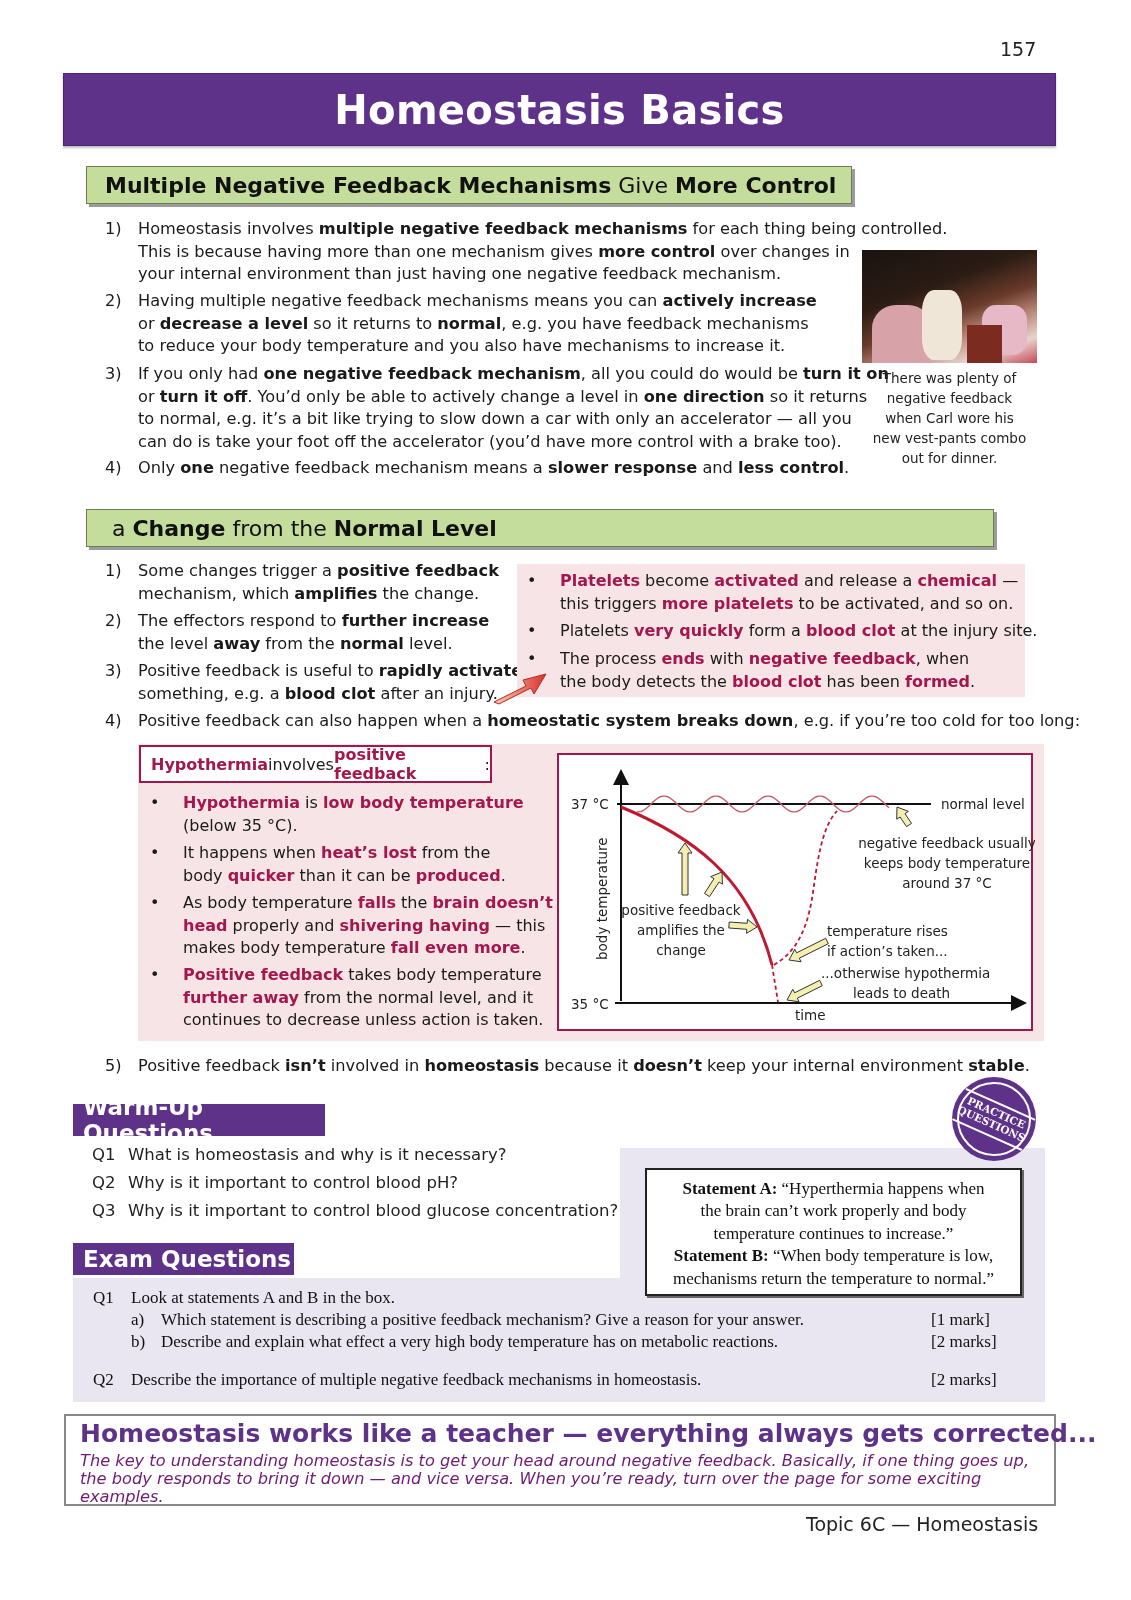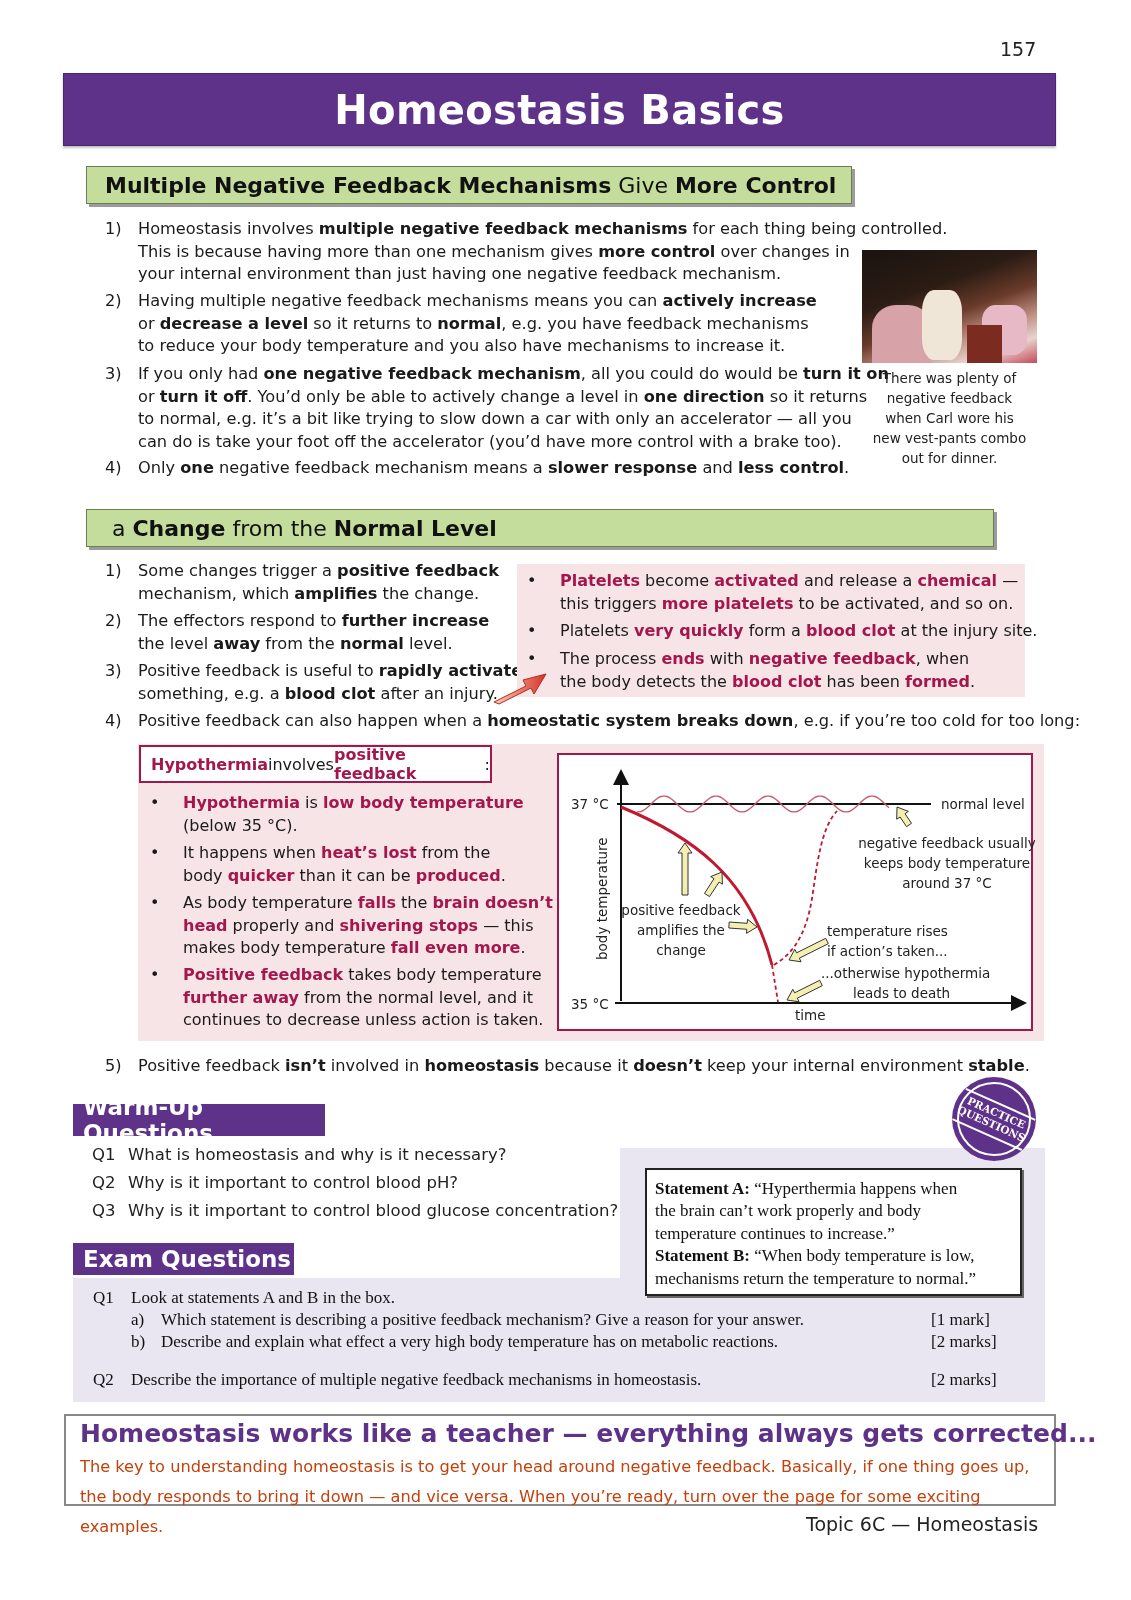--- a/index.html
+++ b/index.html
@@ -43,33 +43,33 @@
   .gtxt { font-family: "DejaVu Sans", sans-serif; font-size: 13.5px; fill: #222; }
 
   #warm-head { left: 73px; top: 1104px; width: 252px; height: 32px; background: #5e3289; color: #fff; font-size: 23px; font-weight: bold; display:flex; align-items:center; padding-left: 10px; }
   #exam-head { left: 73px; top: 1243px; width: 221px; height: 32px; background: #5e3289; color: #fff; font-size: 23px; font-weight: bold; display:flex; align-items:center; padding-left: 10px; }
   .wq { position: absolute; font-size: 16.5px; color: #222; }
   .wq .n { position:absolute; left: 0; }
   .wq .t { position:absolute; left: 36px; white-space: nowrap; }
 
   #lav-top { left: 620px; top: 1148px; width: 425px; height: 130px; background: #e9e6f1; }
   #lav-bottom { left: 73px; top: 1278px; width: 972px; height: 124px; background: #e9e6f1; }
-  #stmt-box { left: 645px; top: 1168px; width: 377px; height: 128px; background: #fff; border: 2px solid #222; box-shadow: 2px 2px 0 #666; padding: 8px 8px; font-family: "Liberation Serif", serif; font-size: 17px; line-height: 22.4px; color: #111; }
+  #stmt-box { left: 645px; top: 1168px; width: 377px; height: 128px; background: #fff; border: 2px solid #222; box-shadow: 2px 2px 0 #666; padding: 8px 8px; font-family: "Liberation Serif", serif; font-size: 17px; line-height: 22.4px; color: #111; text-align: center; }
   .eq { position:absolute; font-family: "Liberation Serif", serif; font-size: 17px; color: #111; white-space: nowrap; }
 
   #badge { left: 952px; top: 1077px; width: 84px; height: 84px; border-radius: 50%; background: #5e3289; overflow: hidden; }
   #badge .ring { position:absolute; left: 5px; top: 5px; width: 74px; height: 74px; border-radius: 50%; border: 2px solid #fff; }
   #badge .lines { position:absolute; left: 0; top: 0; width: 84px; height: 84px; transform: rotate(24deg); }
   #badge .l1, #badge .l2 { position:absolute; left: 4px; width: 76px; height: 2px; background: #fff; }
   #badge .l1 { top: 25px; } #badge .l2 { top: 58px; }
   #badge .bt { position:absolute; left: 0; top: 29px; width: 84px; text-align:center; font-family: "DejaVu Serif", serif; font-weight: bold; font-size: 10.5px; line-height: 12px; color: #fff; transform: rotate(24deg); }
 
   #tip-box { left: 64px; top: 1414px; width: 992px; height: 92px; border: 2px solid #888; background: #fff; }
   #tip-title { left: 80px; top: 1419px; font-size: 25px; font-weight: bold; color: #5e3289; white-space: nowrap; }
-  #tip-body { left: 80px; top: 1452px; width: 965px; font-size: 16.2px; line-height: 30px; color: #c2410c; }
+  #tip-body { left: 80px; top: 1452px; width: 965px; font-size: 16.2px; font-style: italic; line-height: 18px; color: #701a75; }
   #footer { left: 806px; top: 1513px; font-size: 19px; color: #222; white-space: nowrap; }
 </style>
 </head>
 <body>
 
 <div id="page-num" class="abs">157</div>
 
 <div id="title-bar" class="abs">
   <span>Homeostasis Basics</span>
 </div>
@@ -167,21 +167,21 @@
     <div class="bul" style="top: 0px; width: 100%; line-height: 22.5px;">
       <span class="dot">•</span>
       <div class="t" style="left: 33px; white-space: nowrap;"><span class="m">Hypothermia</span> is <span class="m">low body temperature</span><br>(below 35 °C).</div>
     </div>
     <div class="bul" style="top: 50px; width: 100%; line-height: 22.5px;">
       <span class="dot">•</span>
       <div class="t" style="left: 33px; white-space: nowrap;">It happens when <span class="m">heat’s lost</span> from the<br>body <span class="m">quicker</span> than it can be <span class="m">produced</span>.</div>
     </div>
     <div class="bul" style="top: 100px; width: 100%; line-height: 22.5px;">
       <span class="dot">•</span>
-      <div class="t" style="left: 33px; white-space: nowrap;">As body temperature <span class="m">falls</span> the <span class="m">brain doesn’t</span><br><span class="m">head</span> properly and <span class="m">shivering stops</span> — this<br>makes body temperature <span class="m">fall even more</span>.</div>
+      <div class="t" style="left: 33px; white-space: nowrap;">As body temperature <span class="m">falls</span> the <span class="m">brain doesn’t</span><br><span class="m">head</span> properly and <span class="m">shivering having</span> — this<br>makes body temperature <span class="m">fall even more</span>.</div>
     </div>
     <div class="bul" style="top: 172px; width: 100%; line-height: 22.5px;">
       <span class="dot">•</span>
       <div class="t" style="left: 33px; white-space: nowrap;"><span class="m">Positive feedback</span> takes body temperature<br><span class="m">further away</span> from the normal level, and it<br>continues to decrease unless action is taken.</div>
     </div>
   </div>
 
 <div id="graph-box" class="abs">
   <svg id="graph-svg" width="476" height="278" viewBox="0 0 476 278">
     <defs>

